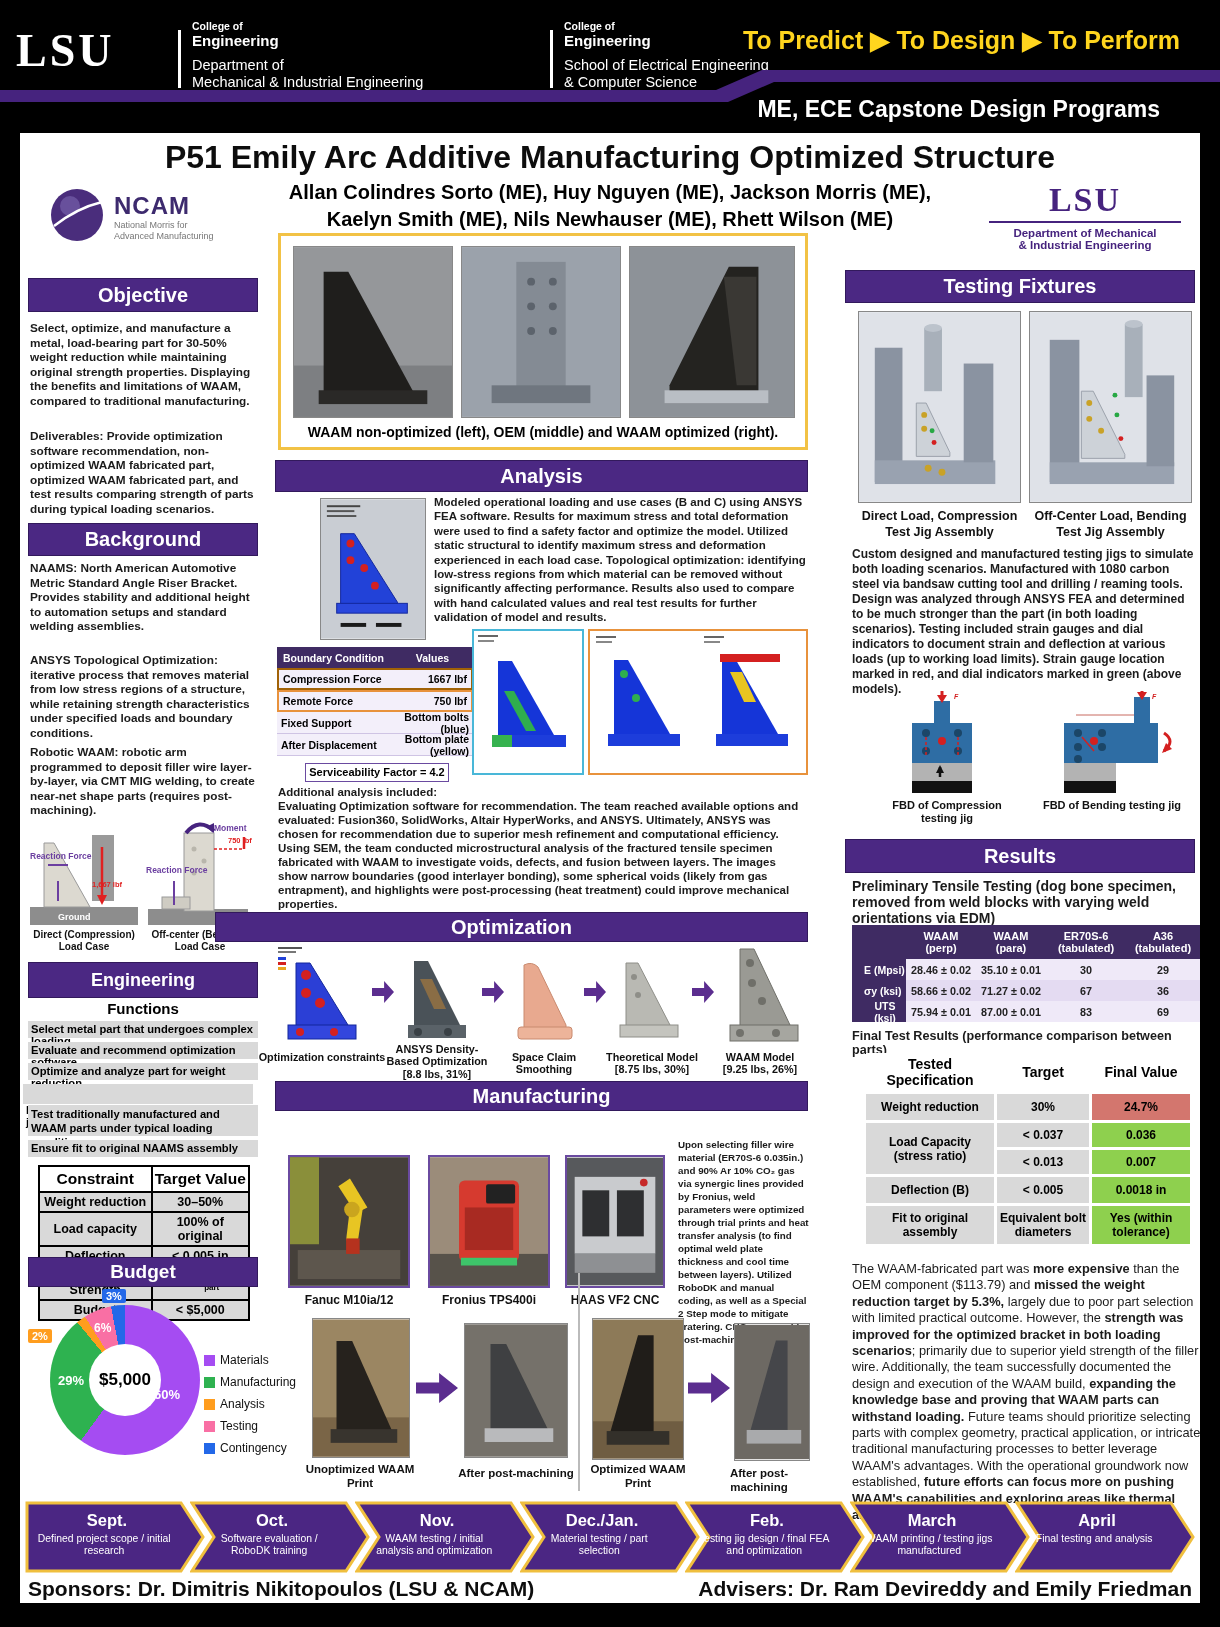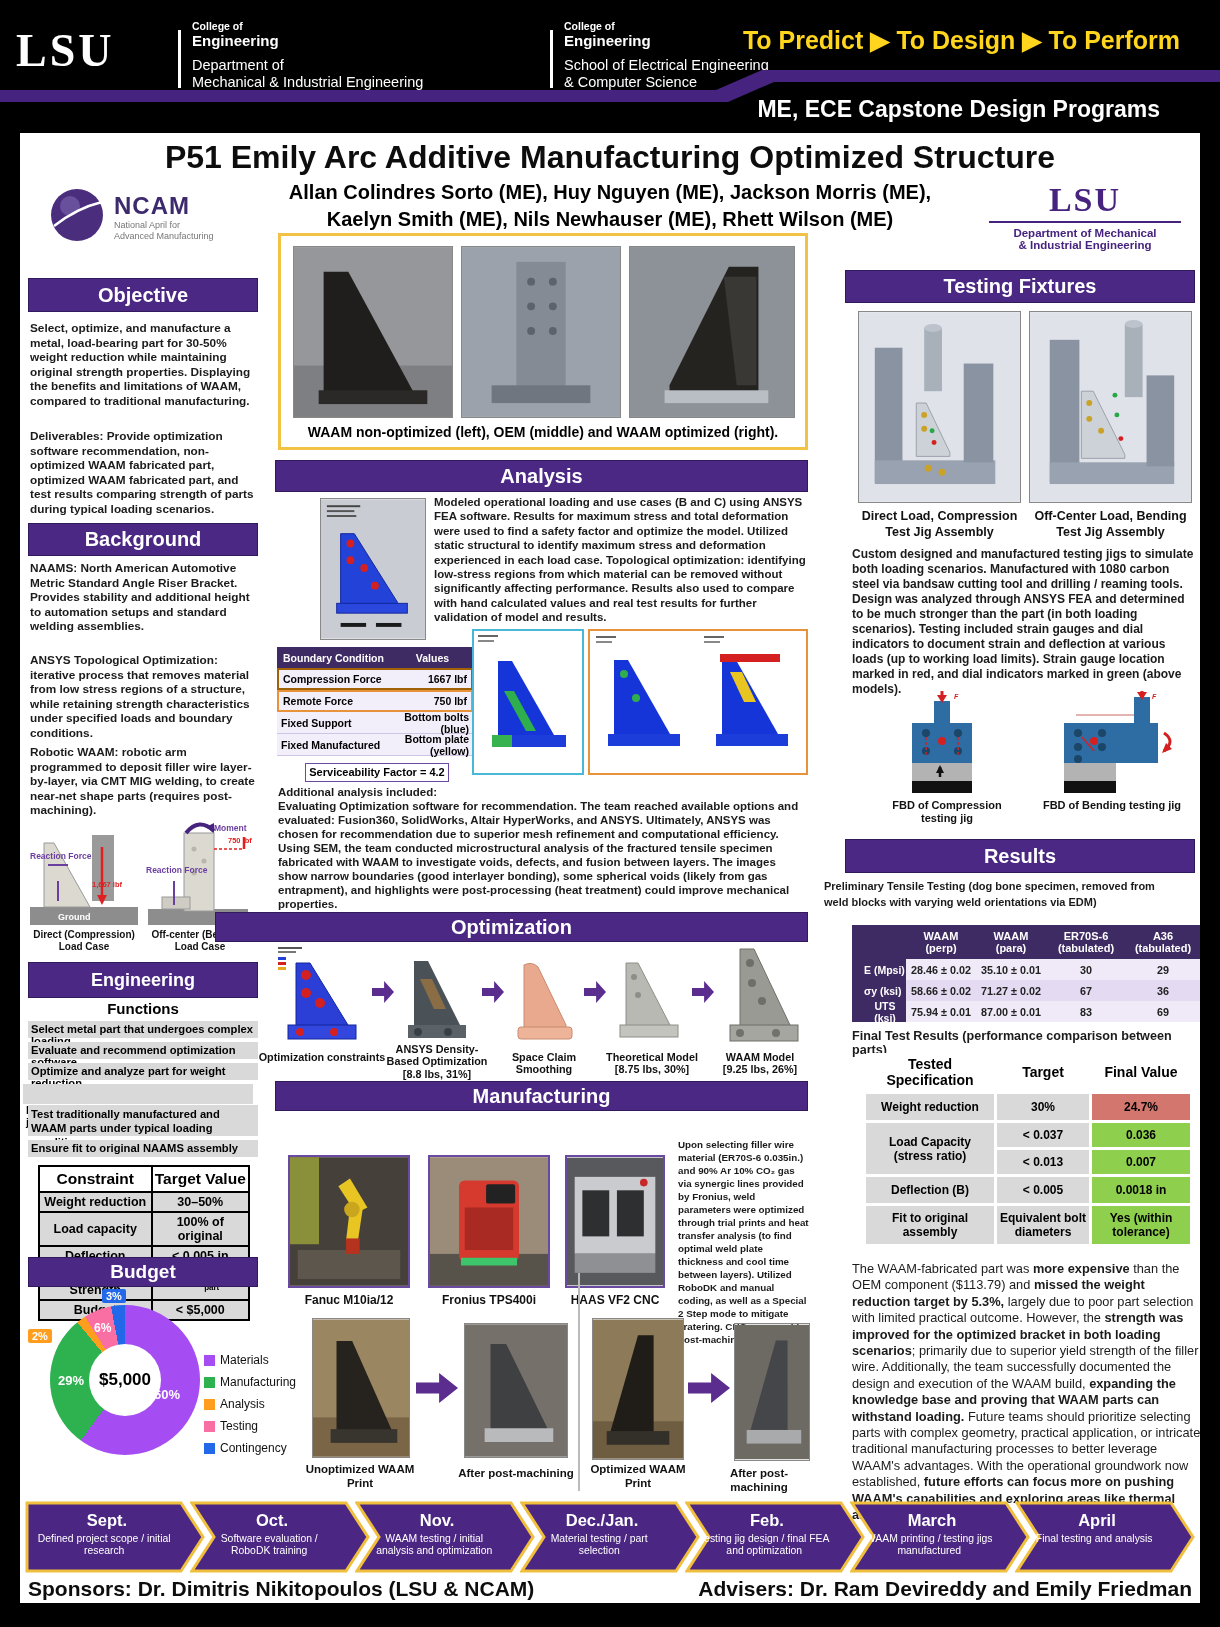--- a/index.html
+++ b/index.html
@@ -79,21 +79,21 @@
     <div class="abs c" style="left:0;top:48px;width:1180px;font-size:20px;font-weight:bold;">Allan Colindres Sorto (ME), Huy Nguyen (ME), Jackson Morris (ME),</div>
     <div class="abs c" style="left:0;top:75px;width:1180px;font-size:20px;font-weight:bold;">Kaelyn Smith (ME), Nils Newhauser (ME), Rhett Wilson (ME)</div>
 
     <div class="abs" style="left:30px;top:55px;width:210px;height:60px;">
       <svg width="54" height="54" viewBox="0 0 54 54" style="position:absolute;left:0;top:0;">
         <circle cx="27" cy="27" r="26" fill="#4a2d7c"></circle>
         <circle cx="20" cy="18" r="10" fill="#8f7cc4" opacity="0.45"></circle>
         <path d="M4 38 Q 27 20 52 14" stroke="#fff" stroke-width="2.5" fill="none"></path>
       </svg>
       <div class="abs" style="left:64px;top:4px;font-size:24px;font-weight:bold;color:#3d2a6e;letter-spacing:1px;">NCAM</div>
-      <div class="abs" style="left:64px;top:32px;font-size:9px;color:#777;">National April for</div>
+      <div class="abs" style="left:64px;top:32px;font-size:9px;color:#777;">National Morris for</div>
       <div class="abs" style="left:64px;top:43px;font-size:9px;color:#777;">Advanced Manufacturing</div>
     </div>
 
     <div class="abs c" style="left:965px;top:48px;width:200px;">
       <div style="font-family:'Liberation Serif',serif;font-size:34px;font-weight:bold;color:#46237e;letter-spacing:2px;">LSU</div>
       <div style="height:2px;background:#46237e;margin:2px 4px 4px 4px;"></div>
       <div style="font-size:11.5px;font-weight:bold;color:#46237e;">Department of Mechanical</div>
       <div style="font-size:11.5px;font-weight:bold;color:#46237e;">&amp; Industrial Engineering</div>
     </div>
 
@@ -278,21 +278,21 @@
       </div>
       <div class="brow" style="border:2px solid #e8923c;">
         <span class="k">Remote Force</span>
         <span class="v">750 lbf</span>
       </div>
       <div class="brow">
         <span class="k">Fixed Support</span>
         <span class="v">Bottom bolts (blue)</span>
       </div>
       <div class="brow">
-        <span class="k">Fixed Manufactured</span>
+        <span class="k">After Displacement</span>
         <span class="v">Bottom plate (yellow)</span>
       </div>
     </div>
     <div class="abs c b" style="left:285px;top:630px;width:142px;height:17px;border:1.5px solid #6a4aa0;font-size:11px;line-height:17px;">Serviceability Factor = 4.2</div>
 
     <div class="abs" style="left:452px;top:496px;width:112px;height:146px;border:2px solid #49b7d8;box-sizing:border-box;">
       <svg width="108" height="142" viewBox="0 0 108 142">
         <rect x="4" y="4" width="20" height="2" fill="#666"></rect>
           <rect x="4" y="9" width="16" height="2" fill="#888"></rect>
         <polygon points="24,108 24,30 38,30 80,104 80,108" fill="#1535d8"></polygon>
@@ -525,21 +525,21 @@
       <circle cx="42" cy="68" r="4" fill="#1b4668"></circle>
       <circle cx="58" cy="50" r="4" fill="#d42020"></circle>
       <line x1="46" y1="46" x2="58" y2="60" stroke="#d42020" stroke-width="1.5"></line>
       <path d="M128 42 Q 140 50 128 60" stroke="#d42020" stroke-width="3" fill="none"></path>
         <polygon points="126,62 136,58 130,52" fill="#d42020"></polygon>
     </svg>
     <div class="abs cap" style="left:862px;top:666px;width:130px;font-size:11px;line-height:1.2;">FBD of Compression testing jig</div>
     <div class="abs cap" style="left:1022px;top:666px;width:140px;font-size:11px;line-height:1.2;">FBD of Bending testing jig</div>
 
     <div class="abs bar" style="left:825px;top:706px;width:350px;height:34px;font-size:20px;line-height:32px;">Results</div>
-    <div class="abs txt" style="left:804px;top:746px;width:348px;font-size:11px;line-height:15.8px;">
+    <div class="abs txt" style="left:832px;top:746px;width:348px;font-size:14px;line-height:15.8px;">
       <span class="b">Preliminary Tensile Testing</span><span> (dog bone specimen, removed from weld blocks with varying weld orientations via EDM)</span>
     </div>
 
     <div class="abs ttab" style="left:832px;top:792px;">
       <div class="thead"></div>
       <div class="thead">WAAM (perp)</div>
       <div class="thead">WAAM (para)</div>
       <div class="thead">ER70S-6 (tabulated)</div>
       <div class="thead">A36 (tabulated)</div>
       <div class="tlab">E (Mpsi)</div>

